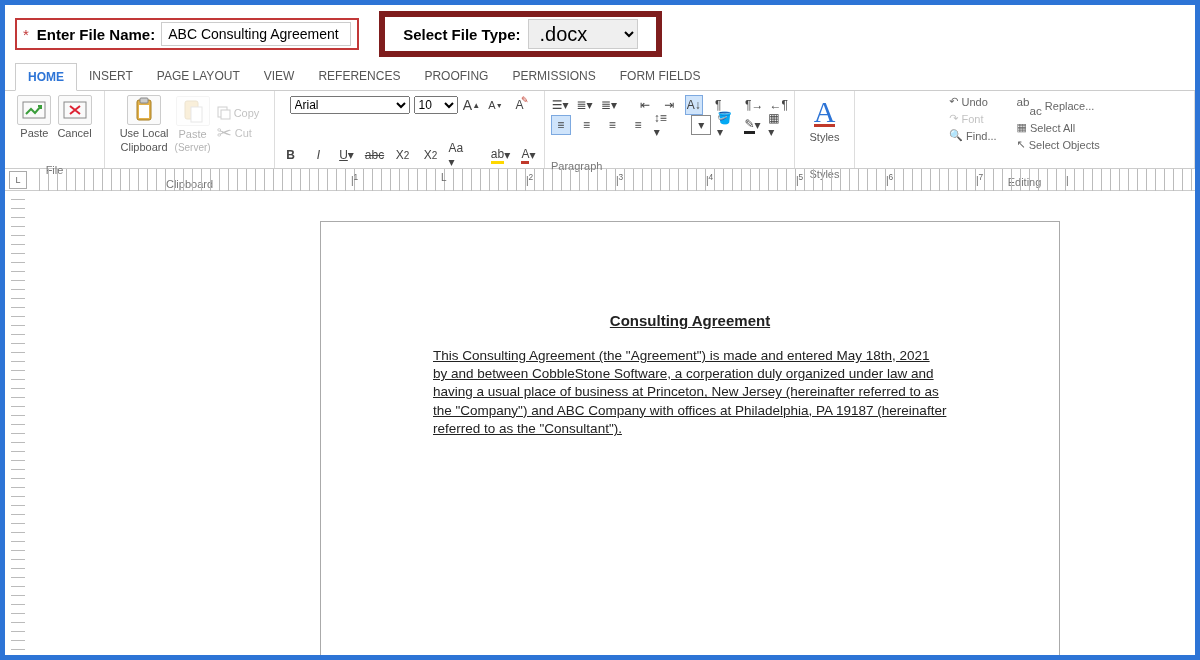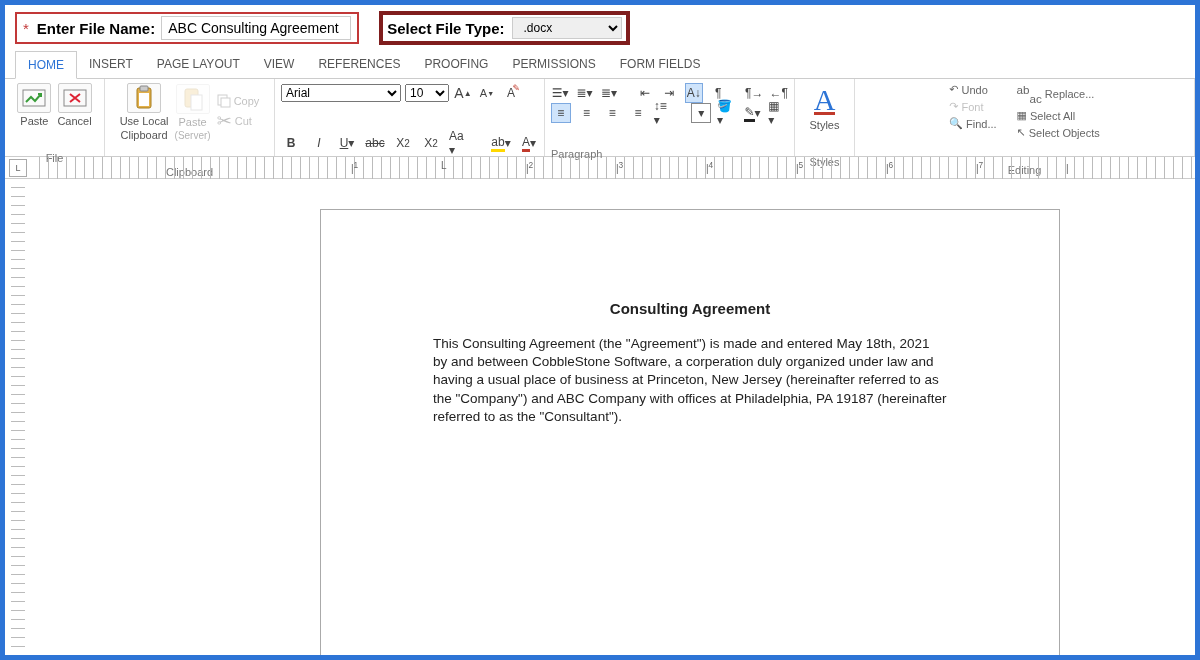--- a/index.html
+++ b/index.html
@@ -2,25 +2,25 @@
 <html><head>
 <meta charset="utf-8">
 <style>
   * { box-sizing: border-box; font-family: Arial, sans-serif; }
   body { margin:0; background:#2D74D6; width:1200px; height:660px; overflow:hidden;}
   .app { background:#fff; margin:5px; width:1190px; height:650px; display:flex; flex-direction:column; }
   .topbar { display:flex; align-items:center; padding:6px 10px; gap:20px; font-size:15px;}
   .group1 { border:2px solid #C23838; padding:2px 6px; display:flex; align-items:center; gap:6px;}
   .star{color:#C23838; margin-right:2px;}
   .group1 input{ border:1px solid #ccc; font-size:14px; padding:3px 6px; width:190px;}
-  .group2 { border:4px solid #7f1d1d; padding:2px 4px; display:flex; align-items:center; gap:8px;}
-  .group2 select{ border:1px solid #ccc; font-size:12px; padding:2px 6px; width:110px;}
+  .group2 { border:6px solid #7f1d1d; padding:2px 18px; display:flex; align-items:center; gap:8px;}
+  .group2 select{ border:1px solid #ccc; font-size:20px; padding:2px 6px; width:110px;}
   .tabs { display:flex; border-bottom:1px solid #ccc; font-size:12px; padding:0 10px;}
   .tab{ padding:6px 12px; color:#555; cursor:pointer;}
-  .tab.active{ color:#2D74D6; border:1px solid #ccc; border-bottom:1px solid #fff; margin-bottom:-1px; background:#fff;}
+  .tab.active{ color:#2D74D6; border:1px solid #ccc; border-bottom:1px solid #fff; margin-bottom:-1px; background:#fff;font-weight:bold;}
   .ribbon { display:flex; border-bottom:1px solid #ccc; font-size:11px; color:#555; height:78px;}
   .section{ border-right:1px solid #ddd; display:flex; flex-direction:column; align-items:center; justify-content:space-between; padding:4px 6px 3px 6px;}
   .section .row{ display:flex; align-items:center; gap:6px;}
   .section .label{ font-size:11px; color:#777; padding-top:2px;margin-top:23px;}
   .big{ display:flex; flex-direction:column; align-items:center; gap:2px; font-size:11px;}
   .iconbox{ width:34px; height:30px; border:1px solid #ccc; border-radius:2px; display:flex; align-items:center; justify-content:center; background:#fafafa;}
   .iconbox.disabled{ opacity:.45;}
   .txt{font-size:11px;}
   .iconbtn { display:flex; align-items:center; gap:3px; font-size:11px; color:#666; cursor:pointer;}
   .iconbtn.disabled{opacity:.4;}
@@ -31,21 +31,21 @@
   .tool.active{background:#CFE4FB; border:1px solid #7DA9E0;}
   .bigA{ color:#2D74D6; font-family:"Times New Roman",serif; font-size:30px; position:relative;}
   .bigA:after{content:""; position:absolute; bottom:2px; left:0; right:0; height:3px; background:#C0392B;}
   .rulerbar{ height:22px; border-bottom:1px solid #ccc; font-size:9px; color:#666; display:flex; align-items:center;}
   .rb-l{width:18px; height:18px; border:1px solid #aaa; margin:0 4px; display:flex; align-items:center;justify-content:center; font-size:9px;}
   .rtrack{flex:1; position:relative; height:22px; background:repeating-linear-gradient(to right, transparent 0, transparent 8px, #bbb 8px, #bbb 9px); }
   .rtrack .num{position:absolute; top:3px; font-size:10px;}
   .workspace{ flex:1; background:#fff; position:relative; overflow:hidden;}
   .vr{ position:absolute; left:6px; top:0; bottom:0; width:14px; background:repeating-linear-gradient(to bottom, transparent 0, transparent 8px, #bbb 8px, #bbb 9px);}
   .page{ position:absolute; left:315px; top:30px; width:740px; height:600px; border:1px solid #aaa; background:#fff;}
-  .doc{ padding:90px 112px 0 112px; font-size:13.5px; color:#222;}
+  .doc{ padding:90px 112px 0 112px; font-size:13.5px; color:#222;text-decoration:underline;}
   .doc h3{ text-align:center; font-size:15px; margin:0 0 18px 0;}
   .doc p{ margin:0; line-height:1.35;}
   .ed-col{display:flex; flex-direction:column; gap:4px;}
   .glyph{font-size:18px; line-height:18px;}
   svg{display:block;}
 </style>
 </head>
 <body>
 
 <div class="app">
@@ -135,21 +135,21 @@
           </div>
           <div class="iconbtn disabled">
             <span class="glyph">✂</span>
             <span>Cut</span>
           </div>
         </div>
       </div>
       <div class="label">Clipboard</div>
     </div>
 
-    <div class="section" style="width:270px; align-items:flex-start;">
+    <div class="section" style="width:270px; align-items:center;">
       <div class="row" style="gap:4px">
         <select class="font"><option>Arial</option></select>
         <select class="size"><option>10</option></select>
         <div class="tool" style="font-size:14px">A<sup style="font-size:8px">▲</sup></div>
         <div class="tool" style="font-size:11px">A<sup style="font-size:7px">▼</sup></div>
         <div class="tool">
             <span style="position:relative">A<span style="position:absolute;right:-5px;top:-3px;color:#C0392B;font-size:9px">✎</span></span>
           </div>
       </div>
       <div class="row" style="gap:8px">

